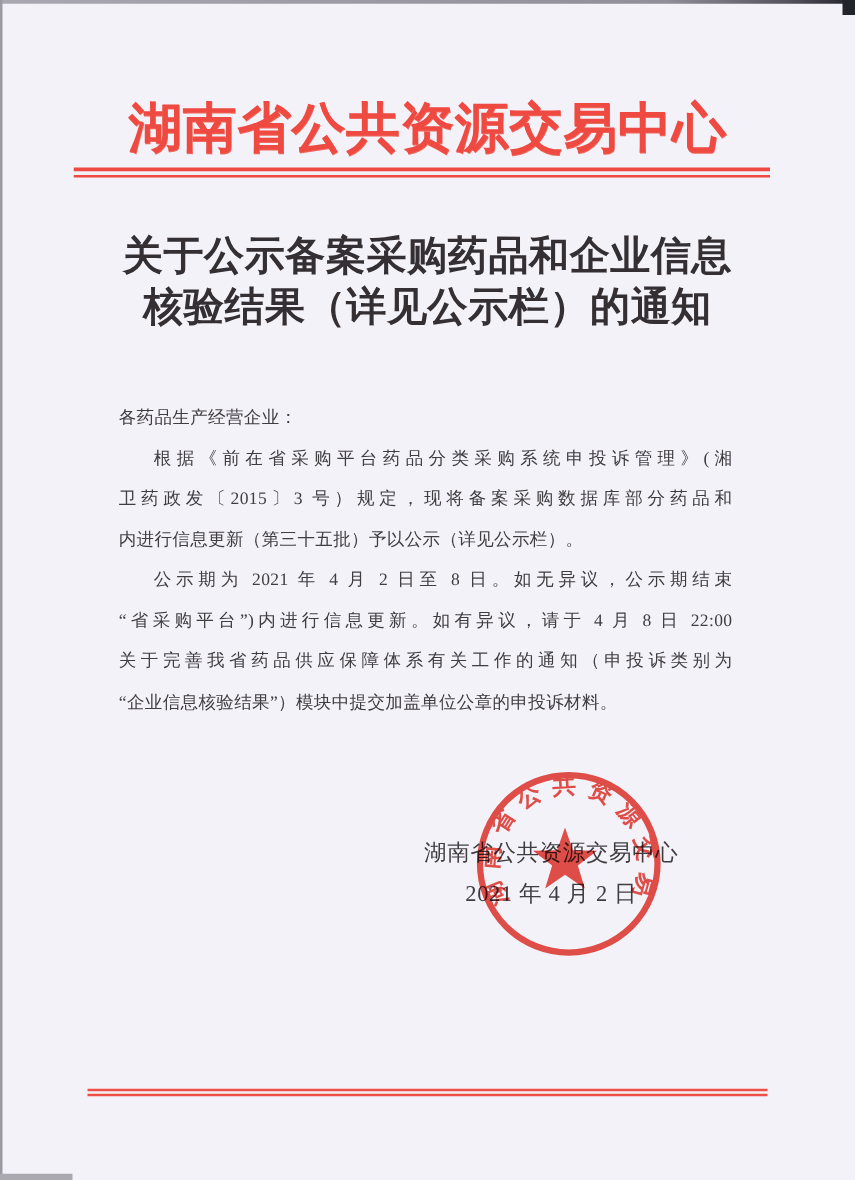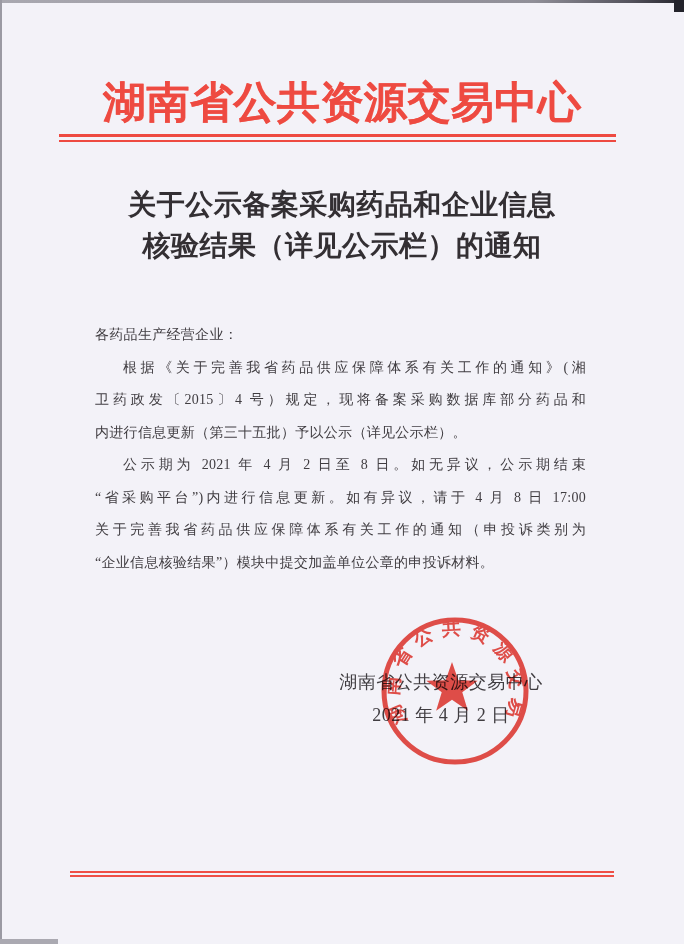--- a/index.html
+++ b/index.html
@@ -40,21 +40,21 @@
   }
   .head-rule {
     position: absolute; top: 134px; left: 59px; width: 557px; height: 3px;
     border-top: 3px solid #ee4a41;
     border-bottom: 2px solid #ee4a41;
   }
 
   .title-block {
     position: absolute; top: 184px; left: 0; width: 684px;
     text-align: center;
-    font-size: 28px; font-weight: bold;
+    font-size: 32px; font-weight: bold;
     line-height: 41px;
     letter-spacing: 0.5px;
     color: #332f33;
   }
 
   .notice-body {
     position: absolute; top: 319px; left: 95px; width: 491px;
     font-size: 14px;
     line-height: 32.5px;
     letter-spacing: 0.3px;
@@ -104,25 +104,25 @@
 
   <div class="head-rule"></div>
 
   <div class="title-block">
     <div>关于公示备案采购药品和企业信息</div>
     <div>核验结果（详见公示栏）的通知</div>
   </div>
 
   <div class="notice-body">
       <div class="bline">各药品生产经营企业：</div>
-      <div class="bline ind fill">根据《关于完善我省药品供应保障体系有关工作的通知》(湘</div>
-      <div class="bline fill">卫药政发〔2015〕4 号）规定，现将备案采购数据库部分药品和</div>
+      <div class="bline ind fill">根据《前在省采购平台药品分类采购系统申投诉管理》(湘</div>
+      <div class="bline fill">卫药政发〔2015〕3 号）规定，现将备案采购数据库部分药品和</div>
       <div class="bline">内进行信息更新（第三十五批）予以公示（详见公示栏）。</div>
       <div class="bline ind fill">公示期为 2021 年 4 月 2 日至 8 日。如无异议，公示期结束</div>
-      <div class="bline fill">“省采购平台”)内进行信息更新。如有异议，请于 4 月 8 日 17:00</div>
+      <div class="bline fill">“省采购平台”)内进行信息更新。如有异议，请于 4 月 8 日 22:00</div>
       <div class="bline fill">关于完善我省药品供应保障体系有关工作的通知（申投诉类别为</div>
       <div class="bline">“企业信息核验结果”）模块中提交加盖单位公章的申投诉材料。</div>
     </div>
 
   <div class="signature">
     <div>湖南省公共资源交易中心</div>
     <div>2021 年 4 月 2 日</div>
   </div>
 
   <div class="seal">

